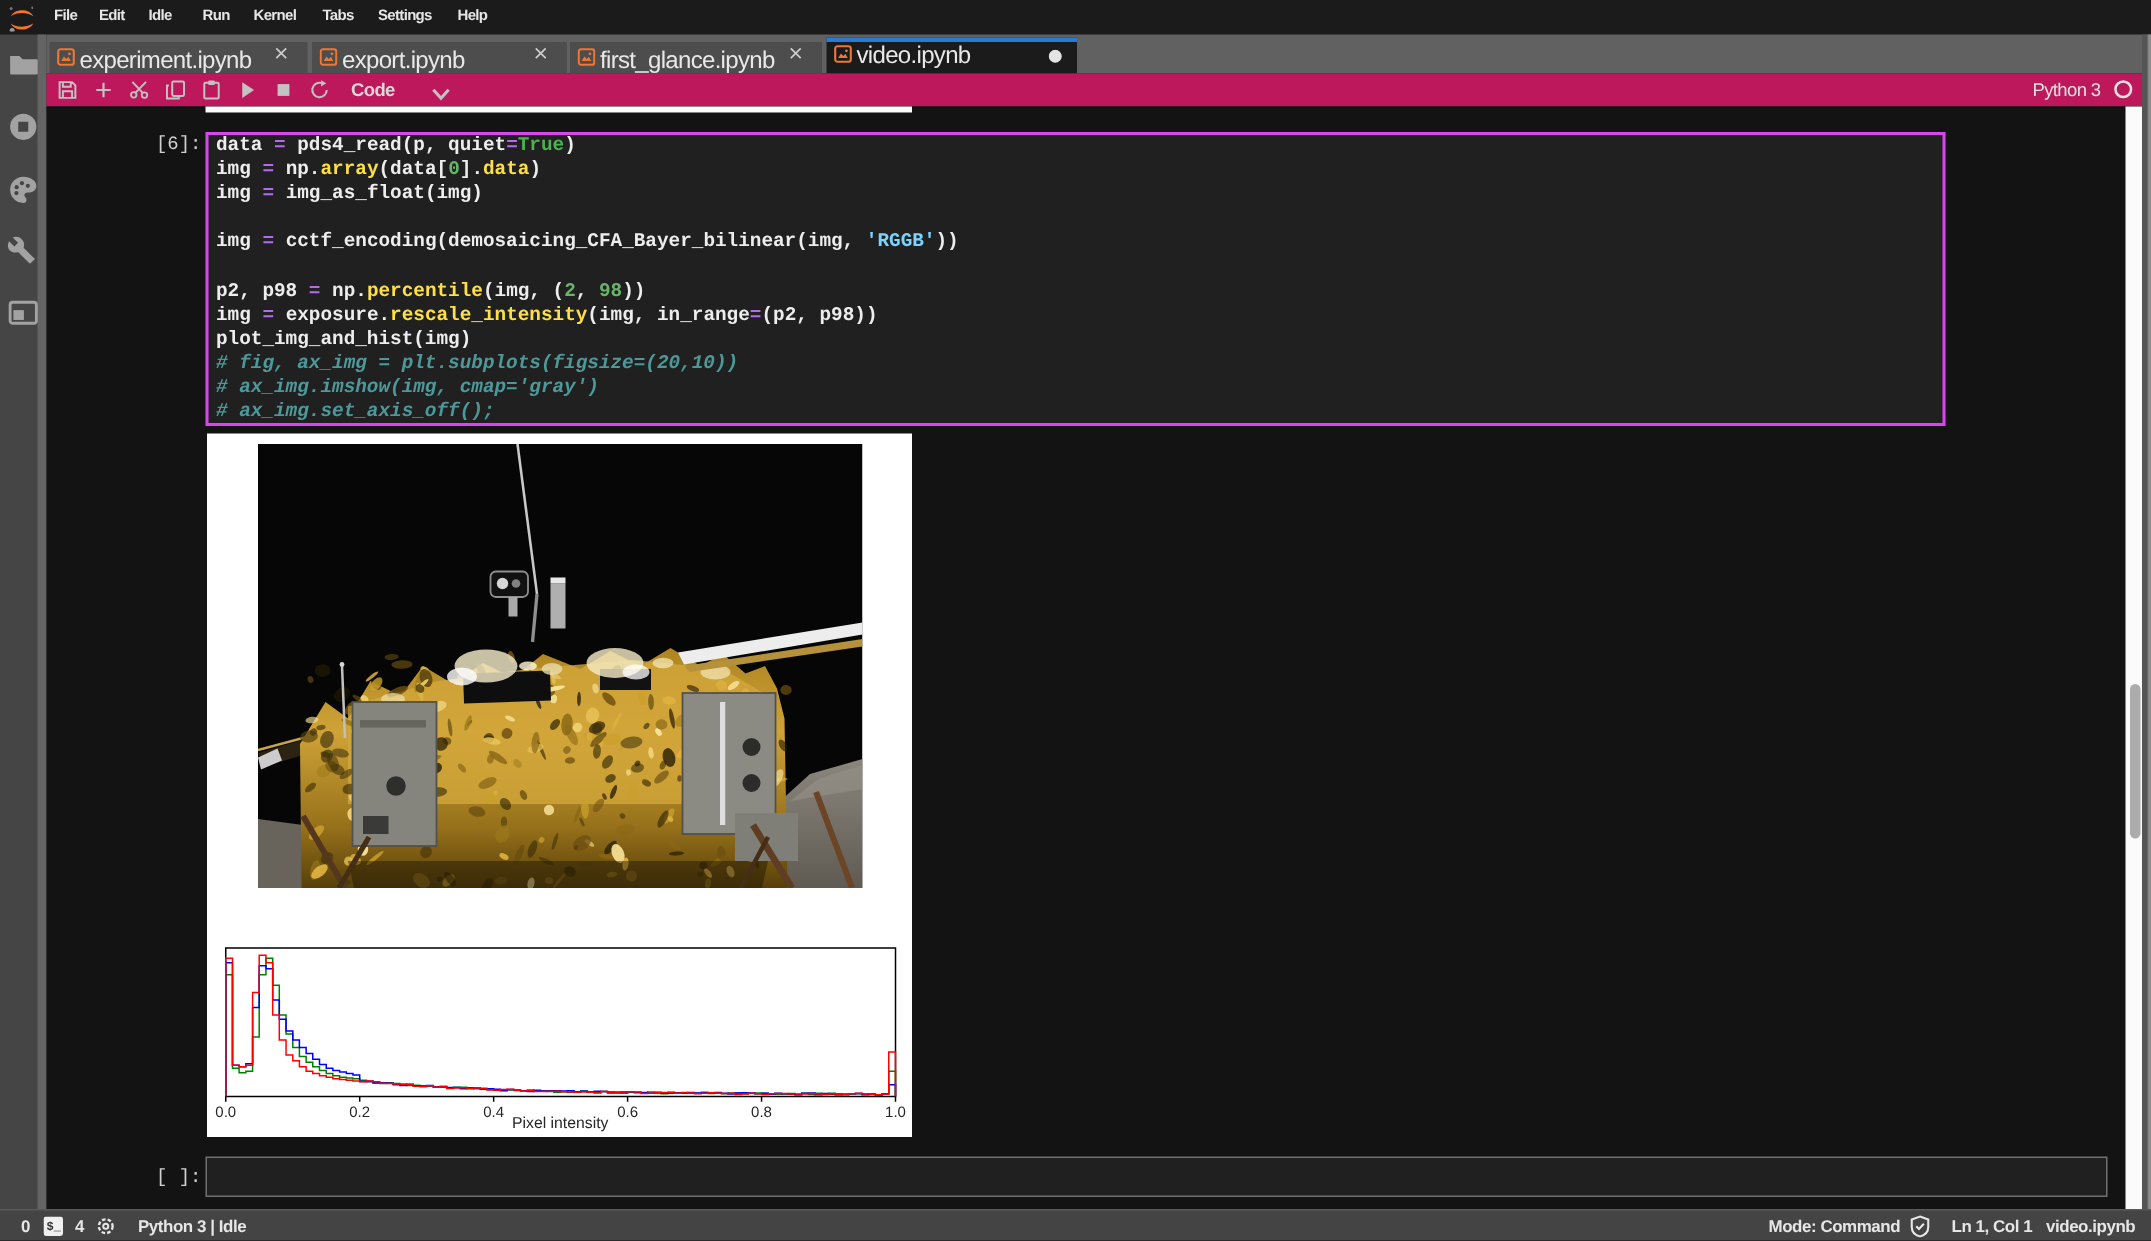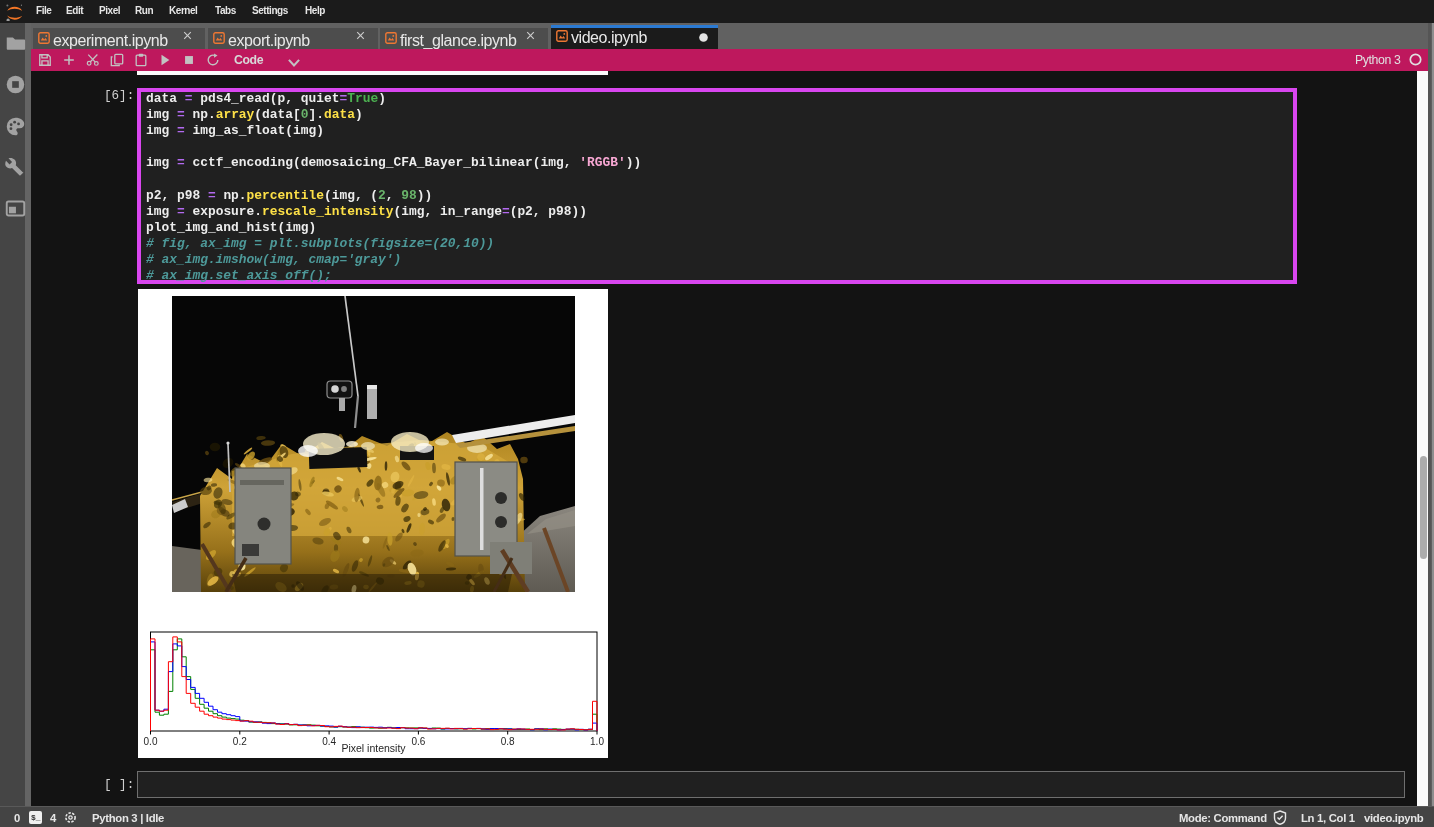--- a/index.html
+++ b/index.html
@@ -18,46 +18,46 @@
   #sidebar { left:0; top:23px; width:31px; height:783px; background:#454545; border-right:6px solid #646464; }
   .sideicon { position:absolute; left:5px; width:21px; height:21px; }
   #toolbar { left:31px; top:49px; width:1397px; height:22px; background:#be185d; }
   .tbicon { position:absolute; top:4px; width:14px; height:14px; }
   #main { left:31px; top:71px; width:1397px; height:735px; background:#131313; }
   #rightstrip { left:1428px; top:23px; width:6px; height:783px; background:linear-gradient(90deg,#555 0 55%,#8e8e8e 75% 100%); }
   #hscroll { position:absolute; left:106px; top:0px; width:471px; height:4px; background:#fbfbfb; }
   #vtrack { position:absolute; left:1386px; top:0px; width:11px; height:735px; background:#fbfbfb; }
   #vthumb { position:absolute; left:3px; top:385px; width:7px; height:103px; background:#acacac; border-radius:3.5px; }
   .prompt { position:absolute; font-family:"Liberation Mono", monospace; font-size:12.6px; color:#d0d0d0; }
-  #cell1 { position:absolute; left:106px; top:17px; width:1160px; height:196px; background:#202020; border:4px solid #d946ef; }
+  #cell1 { position:absolute; left:106px; top:17px; width:1160px; height:196px; background:#202020; border:2px solid #d946ef; }
   #code { position:absolute; left:5px; top:-1px; font-family:"Liberation Mono", monospace; font-size:12.9px; line-height:16.1px; font-weight:bold; color:#ededed; white-space:pre; }
   #code .op { color:#b36af0; }
   #code .kw { color:#4cb151; }
   #code .num { color:#69b36a; }
   #code .prop { color:#fde047; }
-  #code .str { color:#f9a8d4; }
+  #code .str { color:#7dd3fc; }
   #code .com { color:#4d9999; font-style:italic; }
   #fig { position:absolute; left:107px; top:218px; width:470px; height:469px; background:#ffffff; }
   #cell2 { position:absolute; left:106px; top:700px; width:1268px; height:27px; background:#202020; border:1px solid #6f6f6f; }
   #statusbar { left:0; top:806px; width:1434px; height:21px; background:#444444; border-top:1px solid #595959; }
   .st { position:absolute; top:4.5px; font-size:11.3px; font-weight:bold; letter-spacing:-0.3px; color:#e6e6e6; }
 </style>
 </head>
 <body>
 <div class="abs" id="menubar">
   <svg class="abs" style="left:4px;top:3px" width="18" height="18" viewBox="0 0 18 18">
     <path d="M3.2 7.8 C 5.7 2.4, 15.7 2.4, 18.2 7.8 C 14.1 4.9, 7.3 4.9, 3.2 7.8 Z" fill="#f37626"></path>
     <path d="M3.2 12.6 C 5.7 18.0, 15.7 18.0, 18.2 12.6 C 14.1 15.5, 7.3 15.5, 3.2 12.6 Z" fill="#f37626"></path>
     <circle cx="4.1" cy="17.2" r="1.6" fill="#9e9e9e"></circle>
     <circle cx="3.4" cy="2.6" r="1.0" fill="#757575"></circle>
     <circle cx="17.6" cy="2.2" r="0.8" fill="#757575"></circle>
   </svg>
   <div class="menu-item" style="left:36px">File</div>
   <div class="menu-item" style="left:66px">Edit</div>
-  <div class="menu-item" style="left:99px">Pixel</div>
+  <div class="menu-item" style="left:99px">Idle</div>
   <div class="menu-item" style="left:135px">Run</div>
   <div class="menu-item" style="left:169px">Kernel</div>
   <div class="menu-item" style="left:215px">Tabs</div>
   <div class="menu-item" style="left:252px">Settings</div>
   <div class="menu-item" style="left:305px">Help</div>
 </div>
 <div class="abs" id="sidebar">
   <svg class="sideicon" style="top:10px" viewBox="0 0 24 24">
       <path d="M2 5 h7 l2.5 2.5 H22 a1 1 0 0 1 1 1 V18 a1 1 0 0 1 -1 1 H3 a1 1 0 0 1 -1 -1 Z" fill="#a2a2a2"></path>
     </svg>

